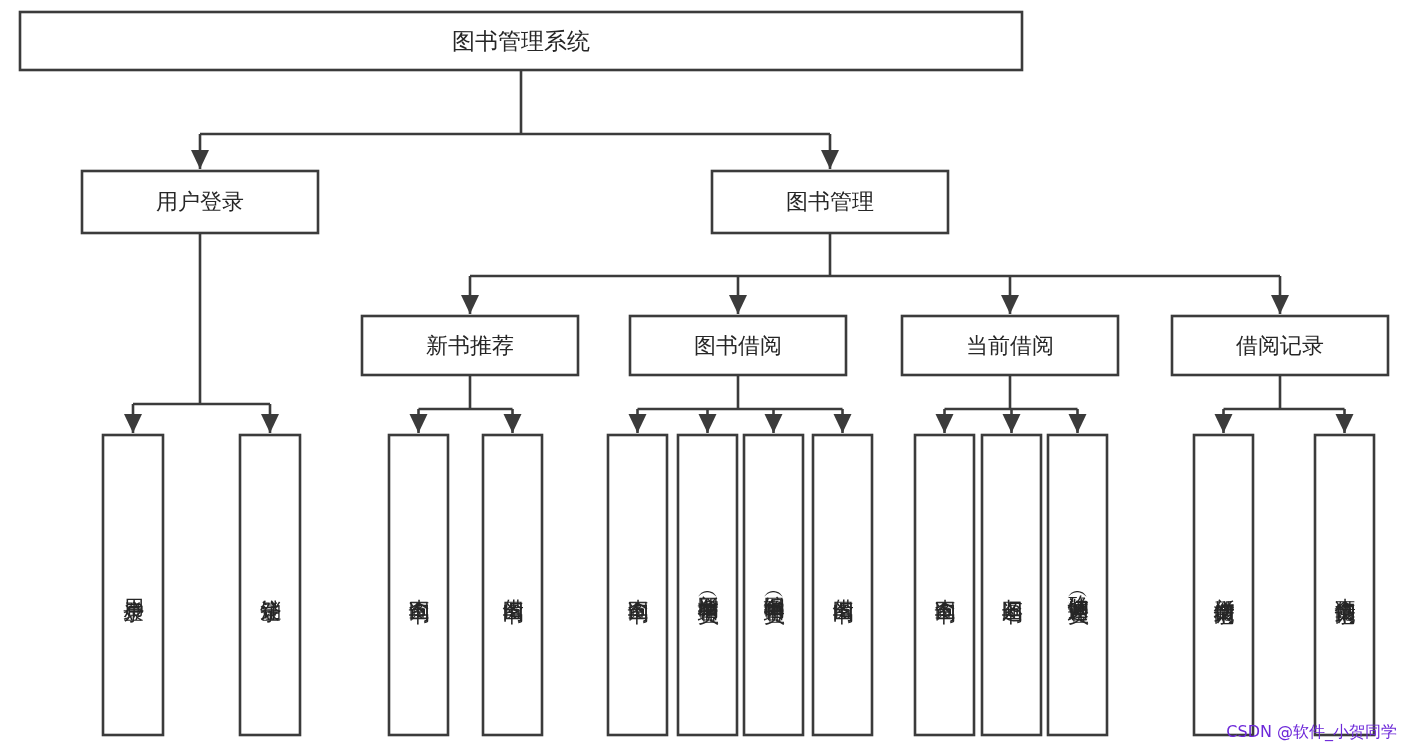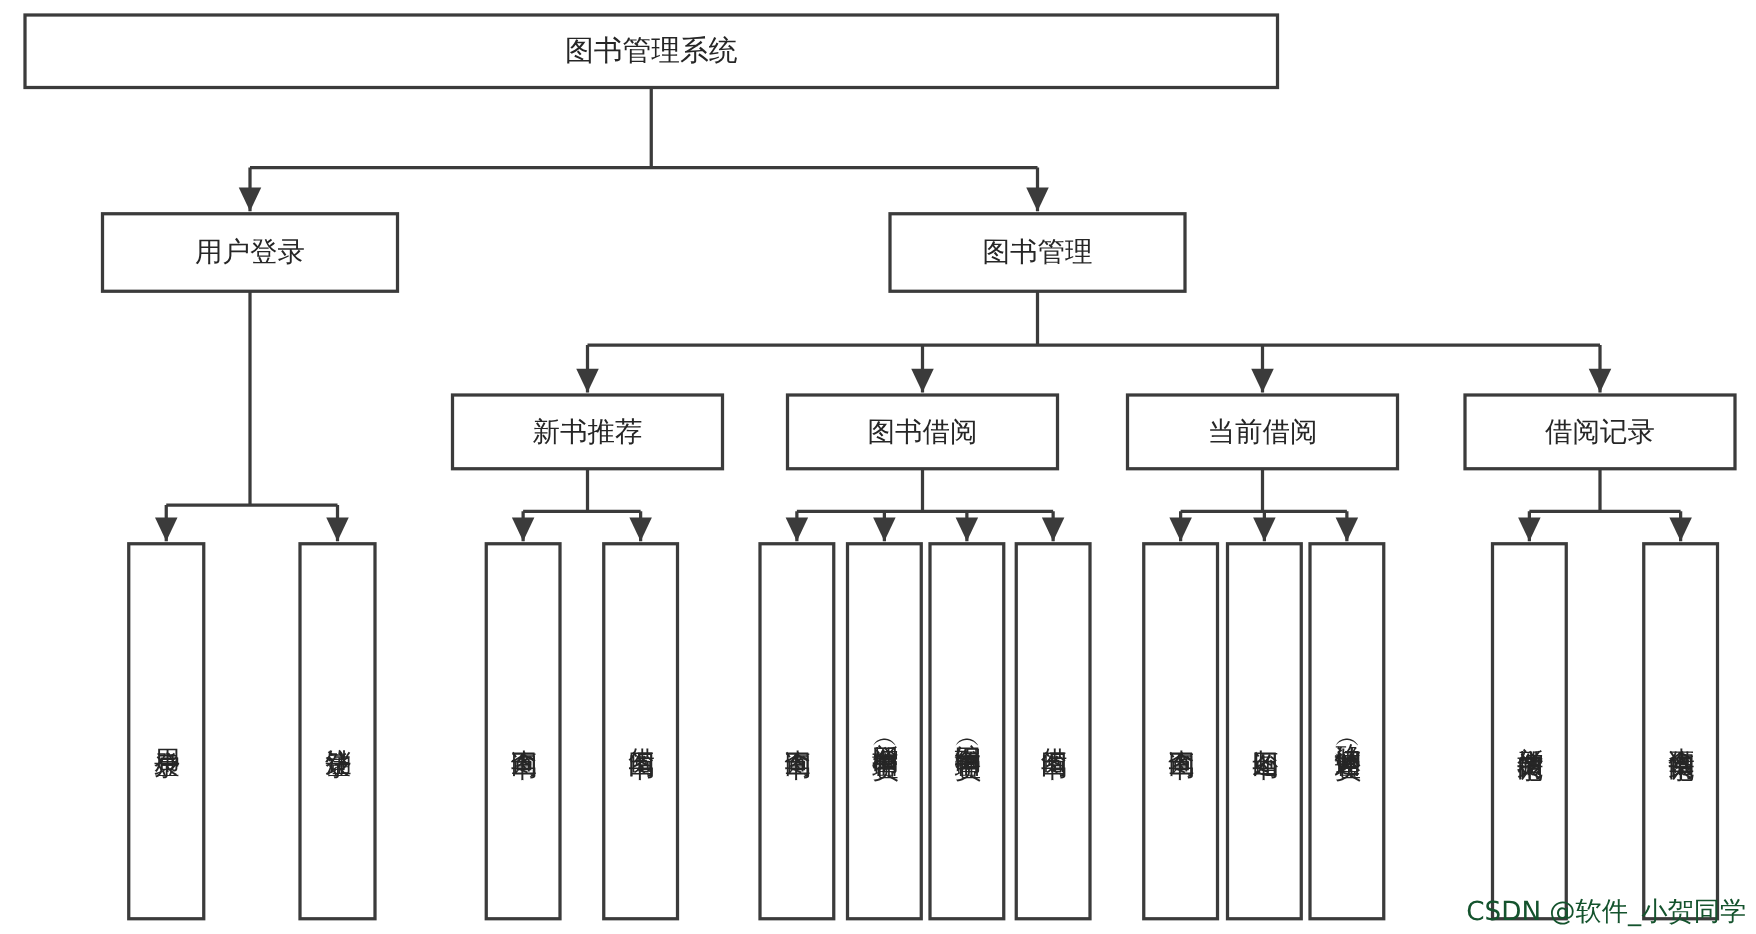--- a/index.html
+++ b/index.html
@@ -70,22 +70,22 @@
     color: #262626;
     letter-spacing: 1.5px;
     white-space: nowrap;
     text-align: center;
   }
   #watermark {
     position: absolute;
     right: 8px;
     bottom: 4px;
     font-family: "DejaVu Sans", "Liberation Sans", sans-serif;
-    font-size: 21px;
-    color: #14532d;
+    font-size: 16px;
+    color: #6d28d9;
     white-space: nowrap;
     pointer-events: none;
   }
 </style>
 </head>
 <body>
 
 <div id="diagram-root">
   <svg class="diagram" viewBox="0 0 1405 747">
     <g id="edges-layer">

